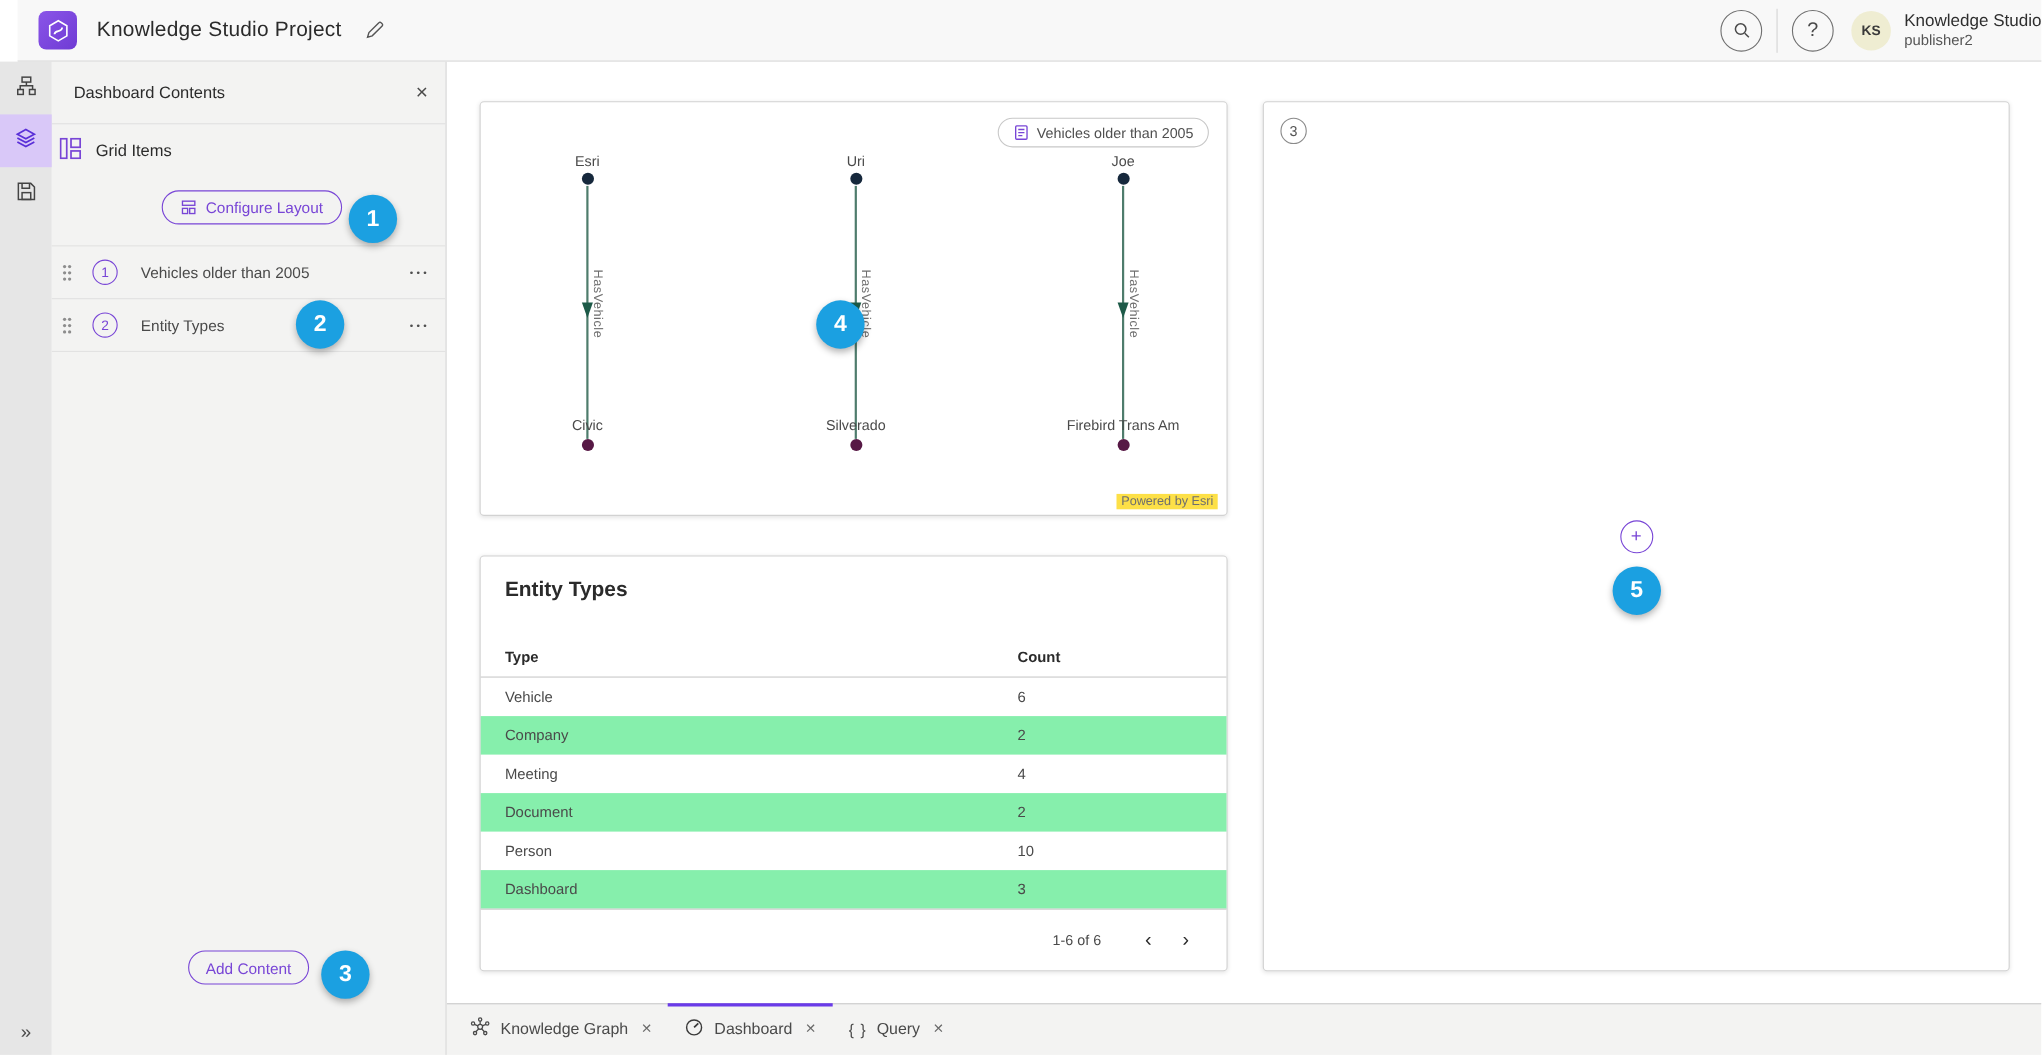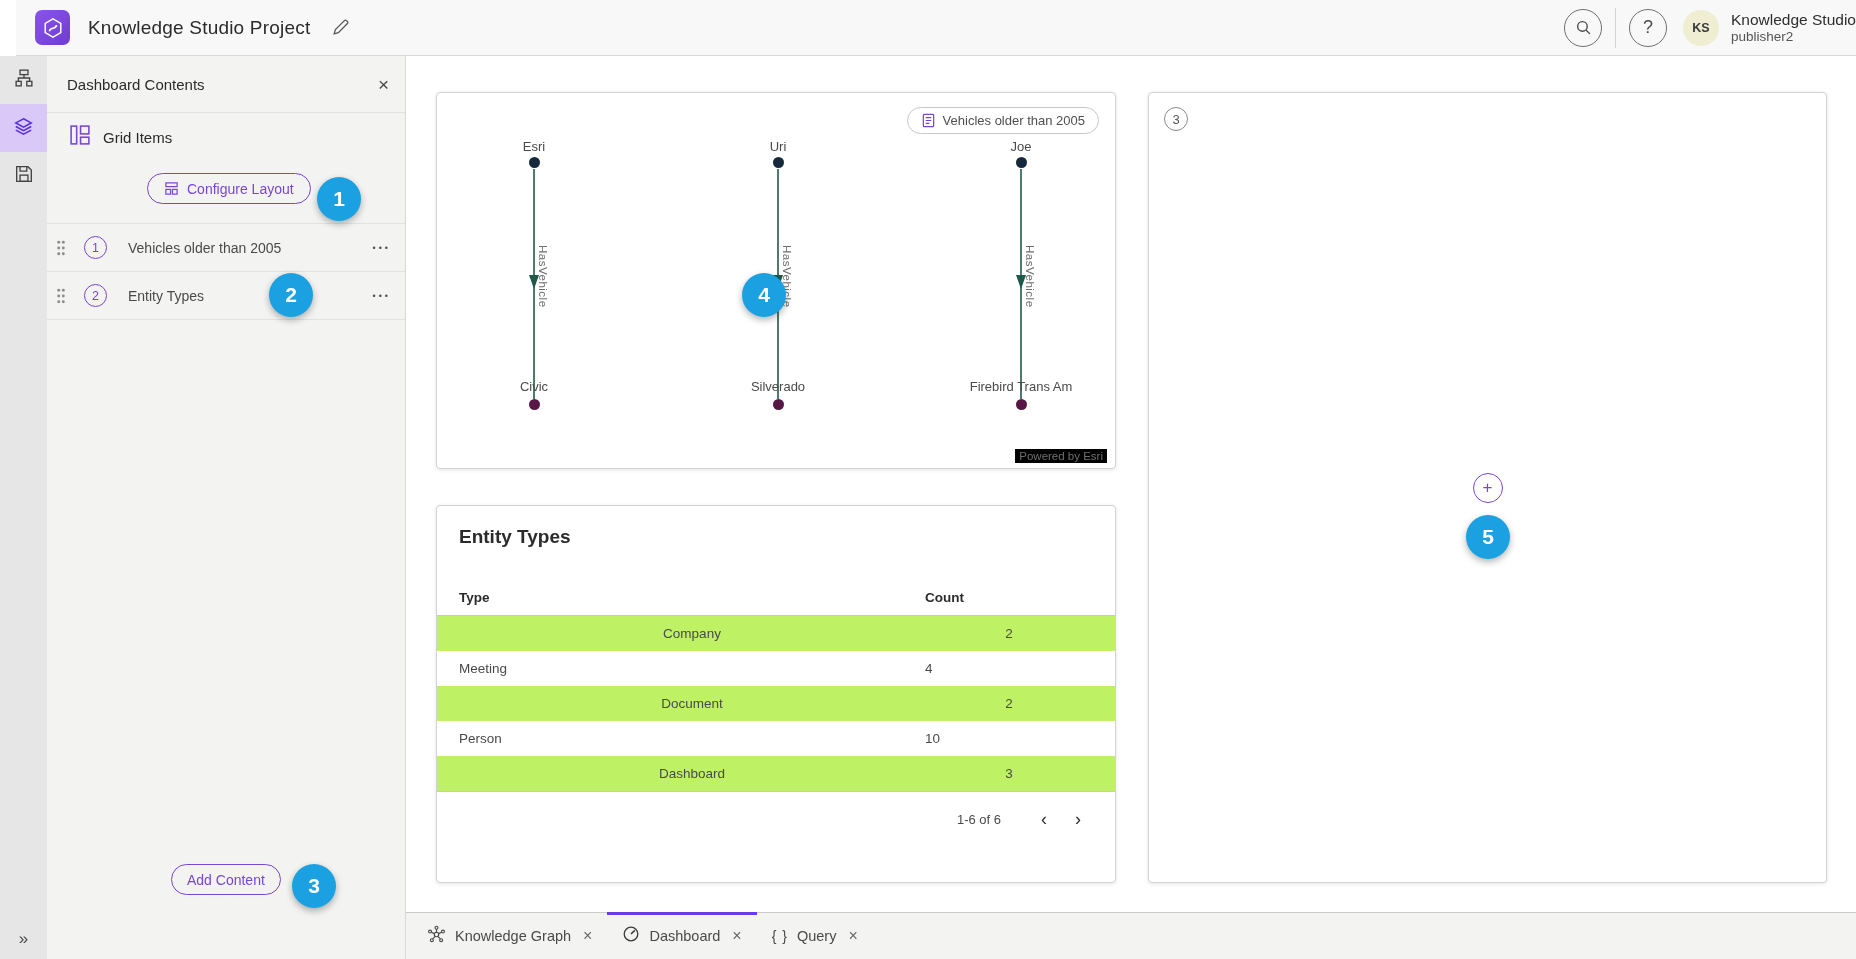--- a/index.html
+++ b/index.html
@@ -32,21 +32,21 @@
   .rail-expand { position:absolute; left:0; bottom:10px; width:47px; text-align:center;
     font-size:17px; color:#4a4a4a; cursor:pointer; }
 
   
   .panel { position:absolute; left:47px; top:56px; width:359px; height:903px;
     background:#f3f3f2; border-right:1px solid #d8d8d8; z-index:3; }
   .panel-header { height:57px; display:flex; align-items:center; padding:0 16px 0 20px;
     border-bottom:1px solid #e0e0e0;gap:48px; }
   .panel-title { font-size:15px; color:#2b2b2b; }
   .panel-close { margin-left:auto; font-size:19px; color:#4a4a4a; cursor:pointer; line-height:1; }
-  .section-row { height:48px; display:flex; align-items:center; padding-left:23px; }
+  .section-row { height:48px; display:flex; align-items:center; padding-left:7px; }
   .section-label { margin-left:13px; font-size:15px; color:#2b2b2b; }
   .configure-wrap { height:62px; position:relative; }
   .btn-outline { display:inline-flex; align-items:center; gap:8px; border:1px solid #7845d6; color:#7845d6;
     background:transparent; border-radius:16px; font-size:14px; cursor:pointer;
     font-family:"Liberation Sans",sans-serif; }
   .configure-btn { position:absolute; left:100px; top:12px; height:31px; padding:0 16px; }
   .grid-rows { border-top:1px solid #e2e2e2; }
   .grid-row { height:48px; display:flex; align-items:center; border-bottom:1px solid #e2e2e2;
     padding:0 14px 0 9px; cursor:pointer; }
   .drag-handle { display:flex; cursor:grab; }
@@ -73,30 +73,30 @@
   .n-label.top { top:6px; }
   .n-label.bot { top:246px; }
   .n-dot { position:absolute; left:50%; width:11px; height:11px; margin-left:-5.5px; border-radius:50%; }
   .n-dot.top { top:24px; background:#16283c; }
   .n-dot.bot { top:266px; background:#571845; }
   .n-line { position:absolute; left:50%; top:36px; width:2px; margin-left:-1px; height:230px; background:#4e7c6c; }
   .n-arrow { position:absolute; left:50%; top:142px; margin-left:-5px; width:0; height:0;
     border-left:5px solid transparent; border-right:5px solid transparent; border-top:14px solid #1d5a48; }
   .n-rel { position:absolute; left:calc(50% + 3px); top:112px; writing-mode:vertical-rl; text-orientation:mixed;
     font-size:11.5px; color:#6e6e6e; letter-spacing:.5px; }
-  .attribution { position:absolute; right:8px; bottom:5px; font-size:11.5px; color:#6e6e6e; background:#000000; padding:1px 4px; }
+  .attribution { position:absolute; right:8px; bottom:5px; font-size:11.5px; color:#6e6e6e; background:#fde047; padding:1px 4px; }
 
   
   .card-title { padding:20px 22px 0; font-size:19px; font-weight:bold; color:#2b2b2b; }
   .etable { margin-top:31px; }
   .t-row { display:grid; grid-template-columns:466px 1fr; padding:0 22px; align-items:center; }
   .t-head { height:36px; font-size:13.5px; font-weight:bold; color:#2b2b2b; }
   .t-divider { border-top:1px solid #c9c9c9; }
   .t-body .t-row { height:35px; font-size:13.5px; color:#4a4a4a; }
-  .t-body .t-row.striped { background:#bef264;text-align:center; }
+  .t-body .t-row.striped { background:#86efac; }
   .t-footer { display:flex; align-items:center; justify-content:flex-end; padding:14px 24px 0; gap:8px; }
   .page-info { font-size:13px; color:#4a4a4a; margin-right:22px; }
   .pager-btn { width:26px; height:26px; border:none; background:transparent; font-size:18px; color:#2b2b2b;
     cursor:pointer; line-height:1; font-family:"Liberation Sans",sans-serif; }
 
   
   .slot-number { position:absolute; left:15px; top:14px; width:24px; height:24px; border-radius:50%;
     border:1px solid #8a8a8a; color:#555; font-size:13px; display:flex; align-items:center; justify-content:center; }
   .plus-btn { position:absolute; left:calc(50% - 15px); top:380px; width:30px; height:30px; border-radius:50%;
     border:1px solid #7845d6; background:#fff; color:#7845d6; font-size:17px; cursor:pointer;
@@ -293,20 +293,24 @@
 
     <div class="card table-card">
       <div class="card-title">Entity Types</div>
       <div class="etable">
         <div class="t-row t-head">
           <span>Type</span>
           <span>Count</span>
         </div>
         <div class="t-divider"></div>
         <div class="t-body">
+          <div class="t-row">
+            <span>Vehicle</span>
+            <span>6</span>
+          </div>
           <div class="t-row striped">
             <span>Company</span>
             <span>2</span>
           </div>
           <div class="t-row">
             <span>Meeting</span>
             <span>4</span>
           </div>
           <div class="t-row striped">
             <span>Document</span>

